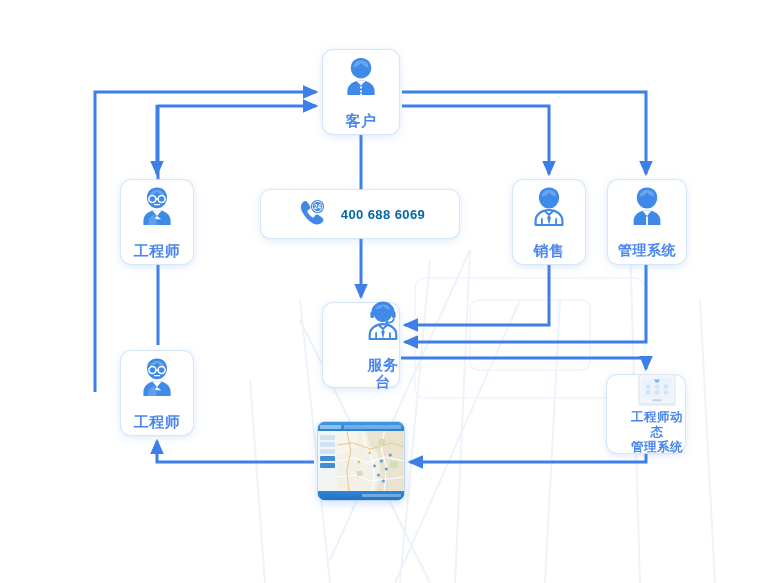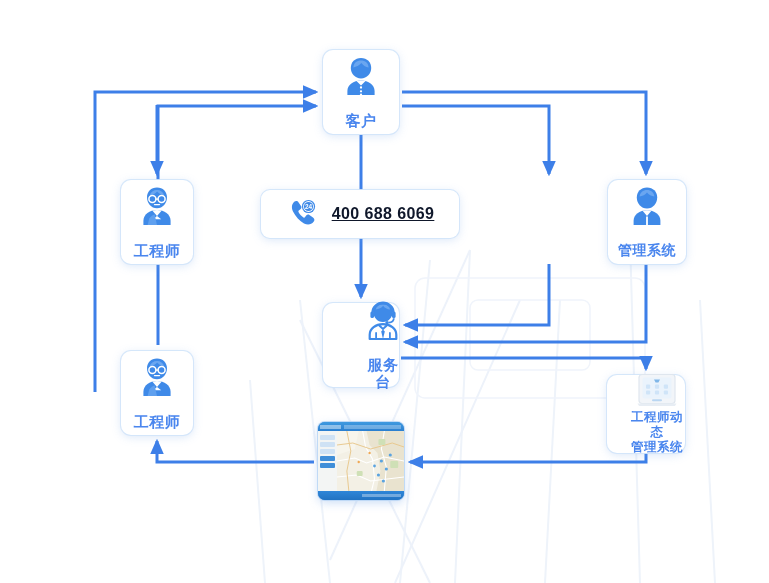--- a/index.html
+++ b/index.html
@@ -42,21 +42,21 @@
   .person.wide{width:78px;}
   .person.wide .label{font-size:14px;}
 
   
   #phone-card{
     left:261px;top:190px;width:198px;height:48px;
     flex-direction:row;gap:12px;justify-content:center;
     border-radius:9px;
   }
   #phone-card .phone-number{
-    color:#0f172a;font-size:16px;font-weight:bold;letter-spacing:.4px;text-decoration:underline;
+    color:#0369a1;font-size:13px;font-weight:bold;letter-spacing:.4px;
   }
 
   
   #node-system{width:78px;height:78px;padding-left:22px;}
   #node-system .label{font-size:12.5px;line-height:1.22;margin-top:3px;}
 
   
   #node-map{
     position:absolute;left:318px;top:422px;width:86px;height:78px;
     border-radius:7px;overflow:hidden;
@@ -171,20 +171,33 @@
         <path d="M8.2 4.8c1.6-1.3 3.4-.9 4.4.6l2.4 3.6c.8 1.2.5 2.3-.6 3.2l-1.6 1.3c-.5.4-.6.8-.3 1.4.9 2 2.9 4.2 5 5.5.6.4 1 .3 1.4-.2l1.3-1.6c.9-1.1 2-1.4 3.2-.6l3.6 2.4c1.5 1 1.9 2.8.6 4.4-2.3 2.8-5.9 3.4-9.6 1.6C13.7 23.8 9.4 19.4 7 14.4c-1.8-3.7-1.2-7.3 1.2-9.6z" fill="#3f8ae8"></path>
         <circle cx="22.5" cy="9.5" r="6.6" fill="#3f8ae8"></circle>
         <circle cx="22.5" cy="9.5" r="5.4" fill="#ffffff"></circle>
         <circle cx="22.5" cy="9.5" r="4.6" fill="#3f8ae8"></circle>
         <text x="22.5" y="12.3" font-family="Liberation Sans, sans-serif" font-size="6.4" font-weight="bold" fill="#ffffff" text-anchor="middle">24</text>
       </svg>
     </span>
     <span class="phone-number">400 688 6069</span>
   </div>
 
+  <div class="node person" id="node-sales" style="left:513px;top:180px;width:72px;height:84px;">
+    <span class="glyph">
+      <svg width="40" height="42" viewBox="0 0 40 42">
+        <path d="M20 2.5c6 0 10.1 4.2 10.1 9.9 0 6-4.2 11-10.1 11S9.9 18.4 9.9 12.4c0-5.7 4.1-9.9 10.1-9.9z" fill="#3f8ae8"></path>
+        <path d="M20 5c-4 0-6.9 2.3-7.4 6.4 2.7-.2 5.8-1.7 7.4-3.9 1.6 2.2 4.6 3.7 7.4 3.9C26.9 7.3 24 5 20 5z" fill="#6aa6f0"></path>
+        <path d="M20 25c-7.4 0-13.4 4.5-13.4 10.6V40h26.8v-4.4C33.4 29.5 27.4 25 20 25z" fill="none" stroke="#3f8ae8" stroke-width="2.2" stroke-linejoin="round"></path>
+        <path d="M15.6 25.8L20 29.8l4.4-4" fill="none" stroke="#3f8ae8" stroke-width="2"></path>
+        <path d="M20 30.2l-1.9 2.1 1.9 7.6 1.9-7.6z" fill="#3f8ae8"></path>
+        <path d="M12.9 33.8V40M27.1 33.8V40" stroke="#3f8ae8" stroke-width="1.8" stroke-linecap="round"></path>
+      </svg>
+    </span>
+    <span class="label">销售</span>
+  </div>
 
   <div class="node person wide" id="node-pm" style="left:608px;top:180px;width:78px;height:84px;">
     <span class="glyph">
       <svg width="40" height="42" viewBox="0 0 40 42">
         <path d="M20 2.5c6.1 0 10.2 4.2 10.2 9.9 0 6-4.2 11-10.2 11S9.8 18.4 9.8 12.4c0-5.7 4.1-9.9 10.2-9.9z" fill="#3f8ae8"></path>
         <path d="M20 5c-4 0-7 2.4-7.4 6.5 2.7-.2 5.9-1.8 7.4-4 1.6 2.2 4.6 3.8 7.4 4C27 7.4 24 5 20 5z" fill="#6aa6f0"></path>
         <path d="M20 25.2c-7.4 0-13.4 4.4-13.4 10.5V40h26.8v-4.3c0-6.1-6-10.5-13.4-10.5z" fill="#3f8ae8"></path>
         <path d="M20 25.2c-1.5 0-3 .2-4.4.5L20 31l4.4-5.3c-1.4-.3-2.9-.5-4.4-.5z" fill="#ffffff"></path>
         <path d="M19.1 31.6h1.8V40h-1.8z" fill="#ffffff"></path>
       </svg>

